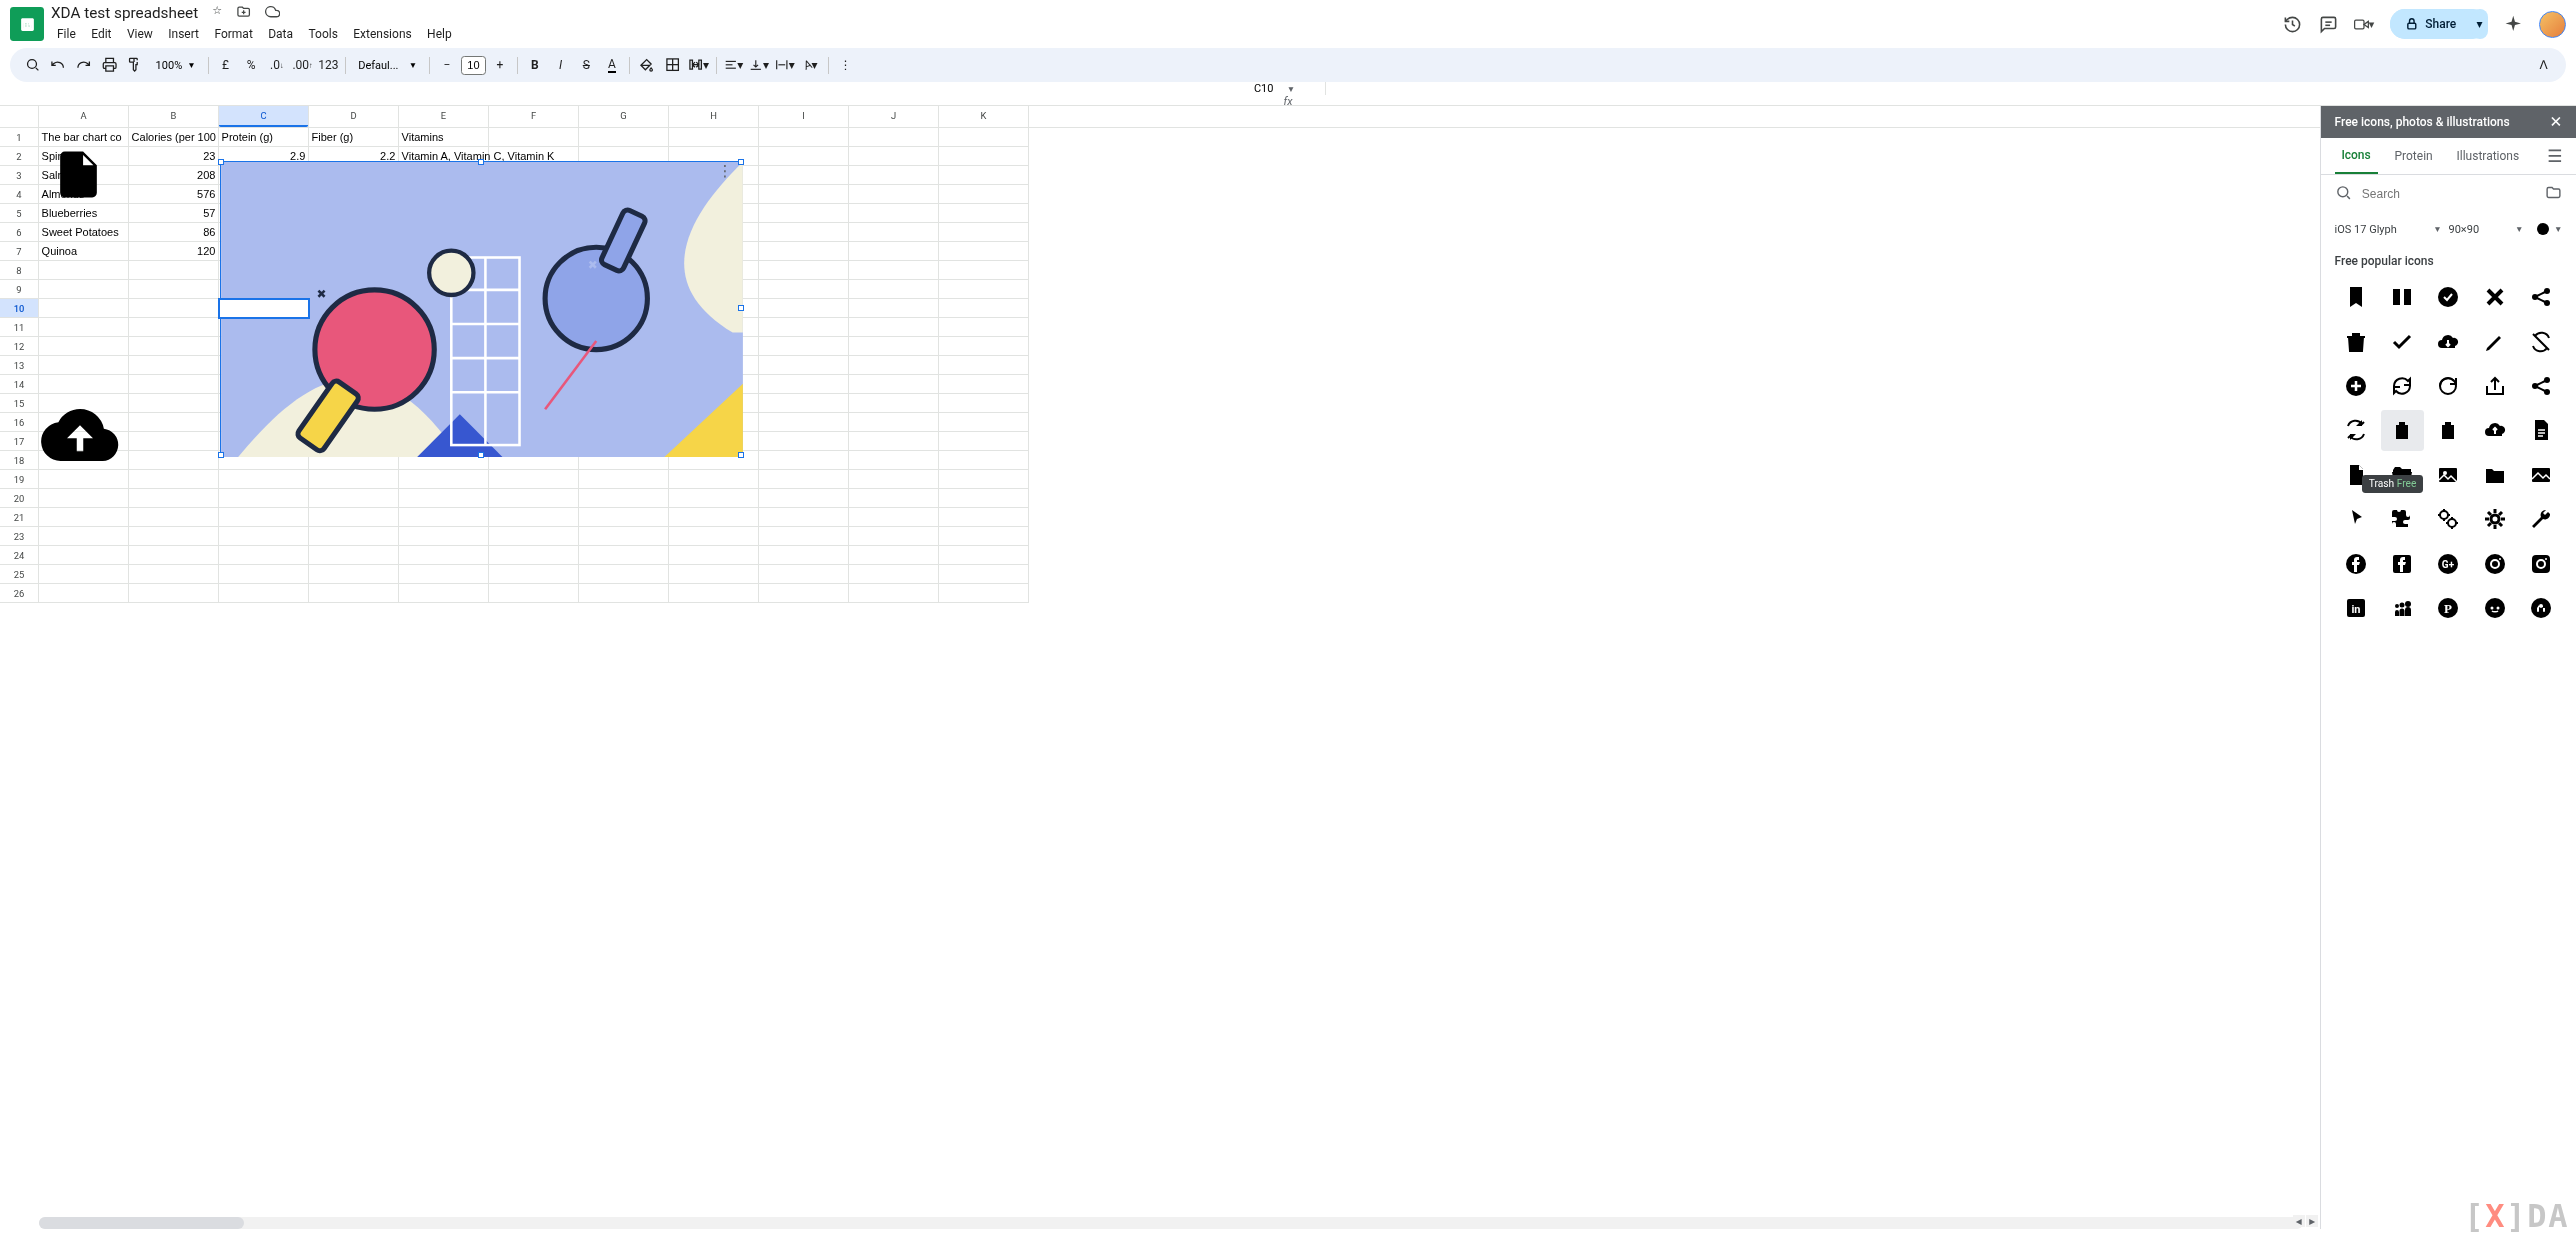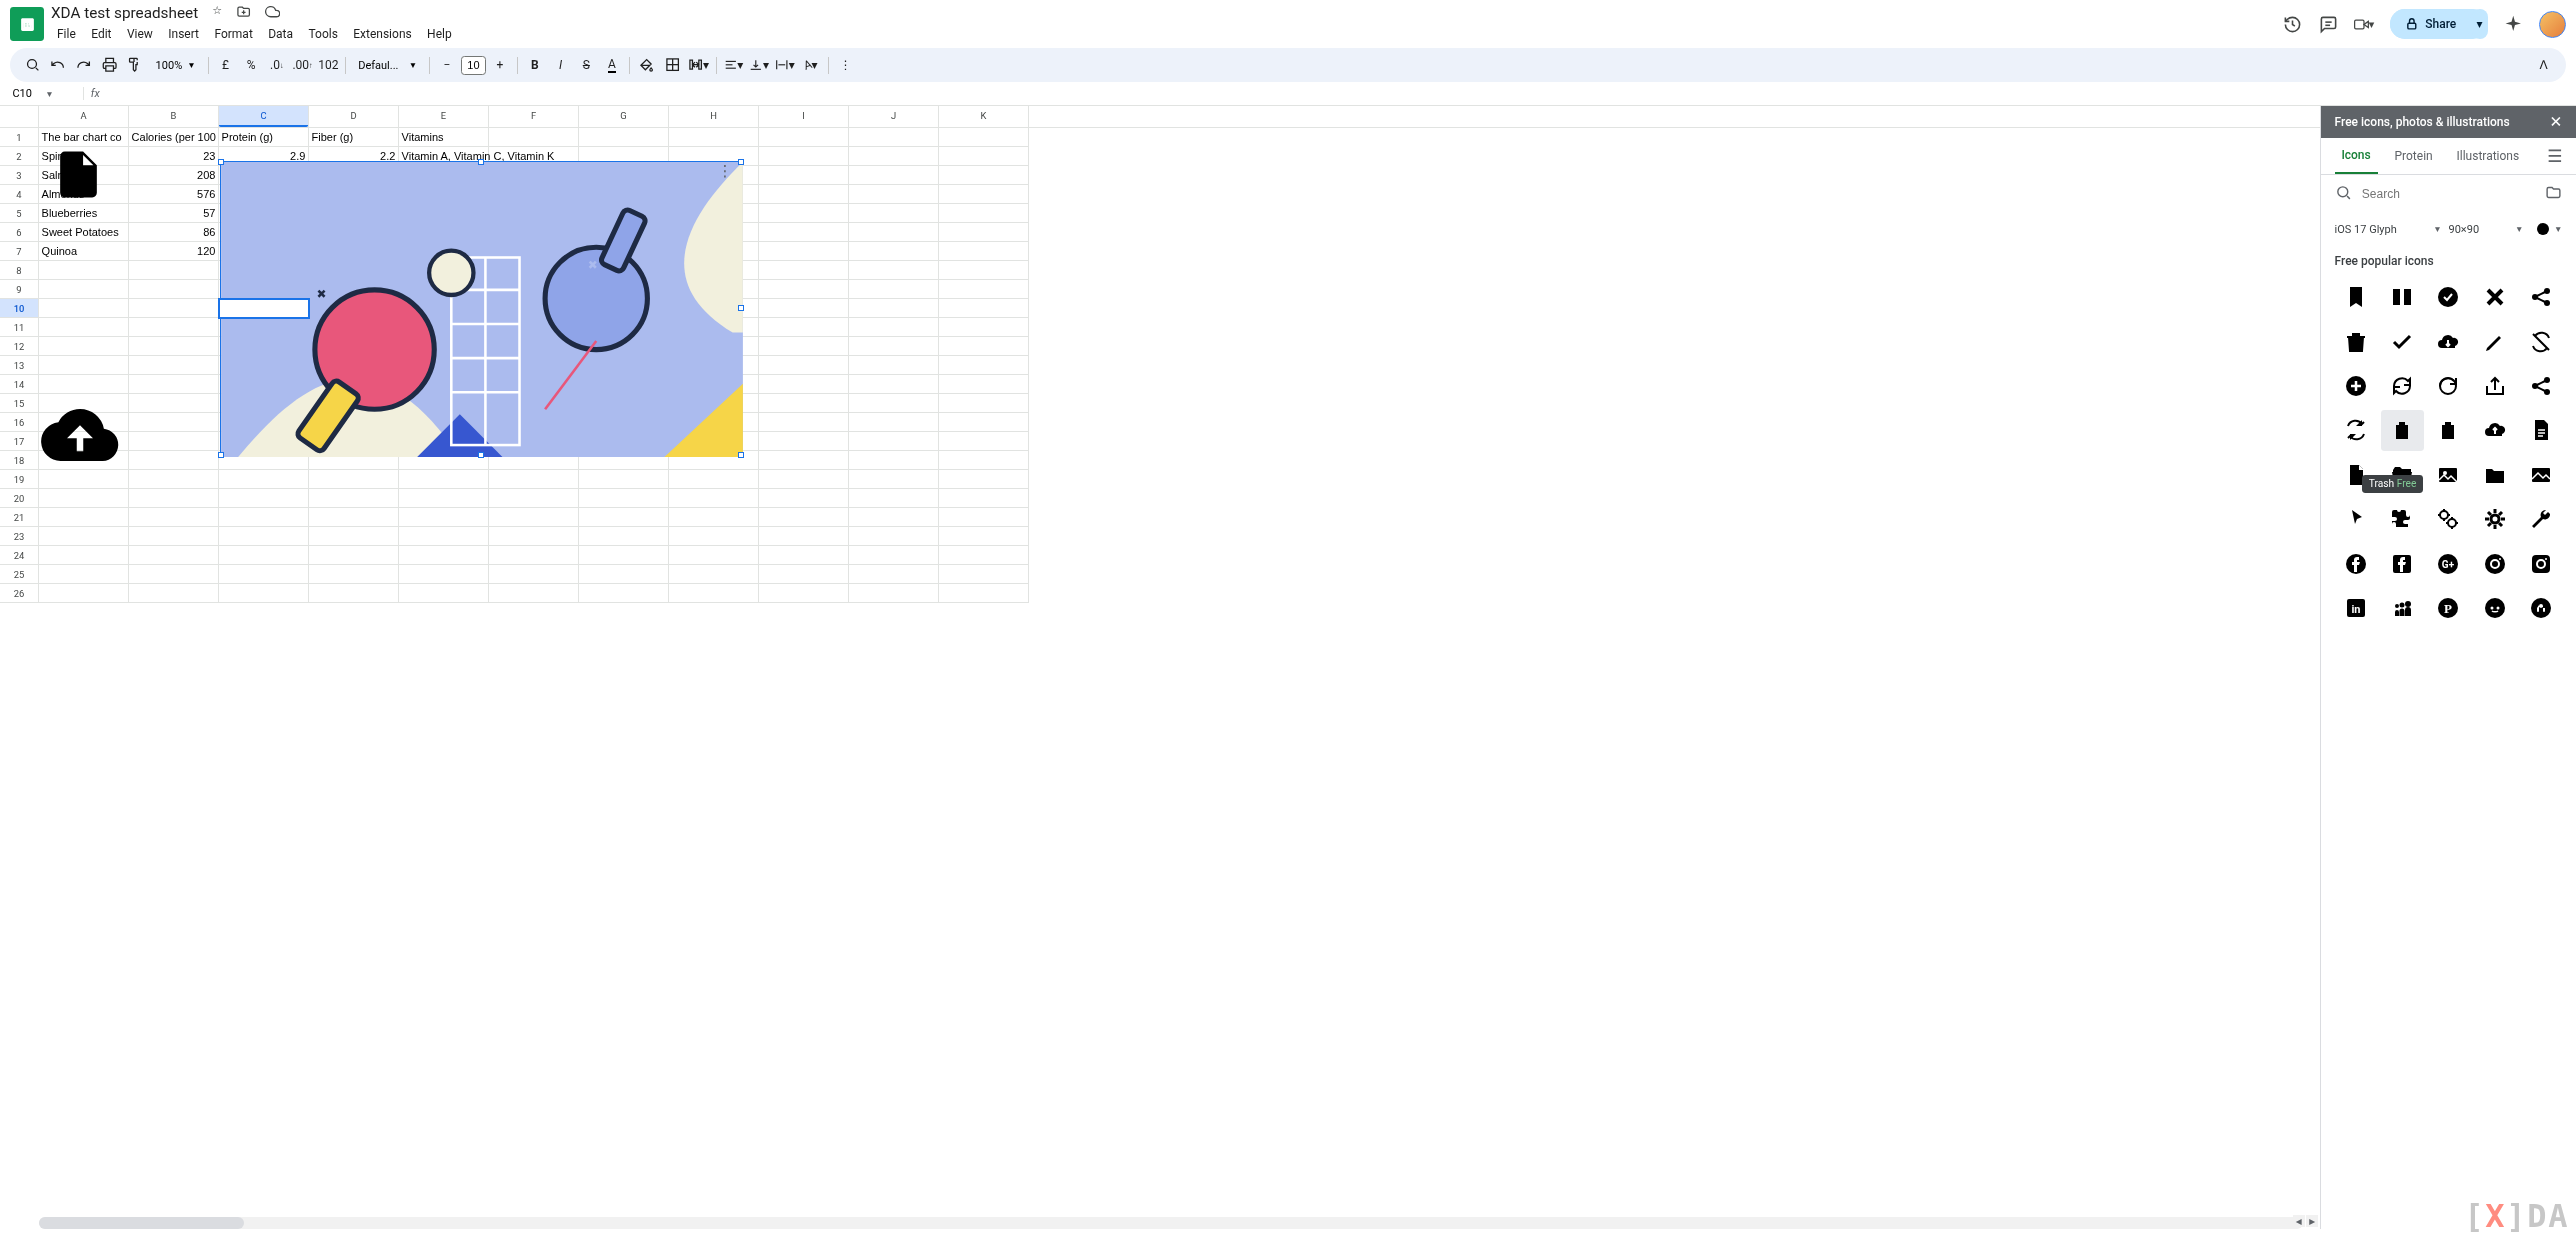--- a/index.html
+++ b/index.html
@@ -24,21 +24,21 @@
     
     .toolbar { display: flex; align-items: center; padding: 3.4px 10.2px; border-radius: 20.5px; background: #edf2fa; margin: 0 10.2px; height: 34px; gap: 1.7px; }
     .toolbar-btn { min-width: 24px; height: 24px; display: flex; align-items: center; justify-content: center; border-radius: 3.4px; cursor: pointer; color: #1f1f1f; font-size: 12px; }
     .toolbar-divider { width: 0.9px; height: 17px; background: #c7c7c7; margin: 0 3.4px; }
     .zoom { padding: 0 6.8px; display: flex; align-items: center; gap: 5.1px; }
     .font-select { padding: 0 6.8px; display: flex; align-items: center; gap: 10.2px; min-width: 68px; }
     .font-size-box { width: 25.6px; height: 19px; border: 0.9px solid #747775; border-radius: 3.4px; text-align: center; font-size: 11px; }
     .toolbar-right { margin-left: auto; }
     
     
-    .formula-row { display: flex; align-items: center; border-bottom: 0.9px solid #e1e3e1; height: 24px; padding: 0 9px; }
+    .formula-row { display: flex; align-items: center; border-bottom: 0.9px solid #e1e3e1; height: 24px; padding: 0 9px; flex-direction: column; }
     .name-box { width: 75px; display: flex; align-items: center; padding: 0 5.1px 0 3.4px; border-right: 0.9px solid #e1e3e1; font-size: 11px; }
     .name-box span { flex:1; }
     .fx { padding: 0 6.8px; color: #5f6368; font-style: italic; }
     
     
     .sheet-container { display: flex; height: calc(100vh - 119px); }
     .sheet-area { flex: 1; overflow: hidden; position: relative; }
     .col-headers { display: flex; background: #fff; border-bottom: 0.9px solid #e1e3e1; }
     .corner { width: 39px; height: 20.5px; border-right: 0.9px solid #e1e3e1; }
     .col-header { height: 20.5px; border-right: 0.9px solid #e1e3e1; text-align: center; font-size: 9.4px; color: #444746; line-height: 20.5px; background: #fff; }
@@ -194,21 +194,21 @@
     </div>
   <div class="zoom">
       <span>100%</span> 
       <span style="font-size:8.5px;">▼</span>
     </div>
   <div class="toolbar-divider"></div>
   <div class="toolbar-btn">£</div>
   <div class="toolbar-btn">%</div>
   <div class="toolbar-btn">.0<sub style="font-size:7.7px;">↓</sub></div>
   <div class="toolbar-btn">.00<sub style="font-size:7.7px;">↑</sub></div>
-  <div class="toolbar-btn">102</div>
+  <div class="toolbar-btn">123</div>
   <div class="toolbar-divider"></div>
   <div class="font-select">
       <span>Defaul...</span>
       <span style="font-size:8.5px;">▼</span>
     </div>
   <div class="toolbar-divider"></div>
   <div class="toolbar-btn">−</div>
   <input class="font-size-box" value="10" style="">
   <div class="toolbar-btn">+</div>
   <div class="toolbar-divider"></div>

